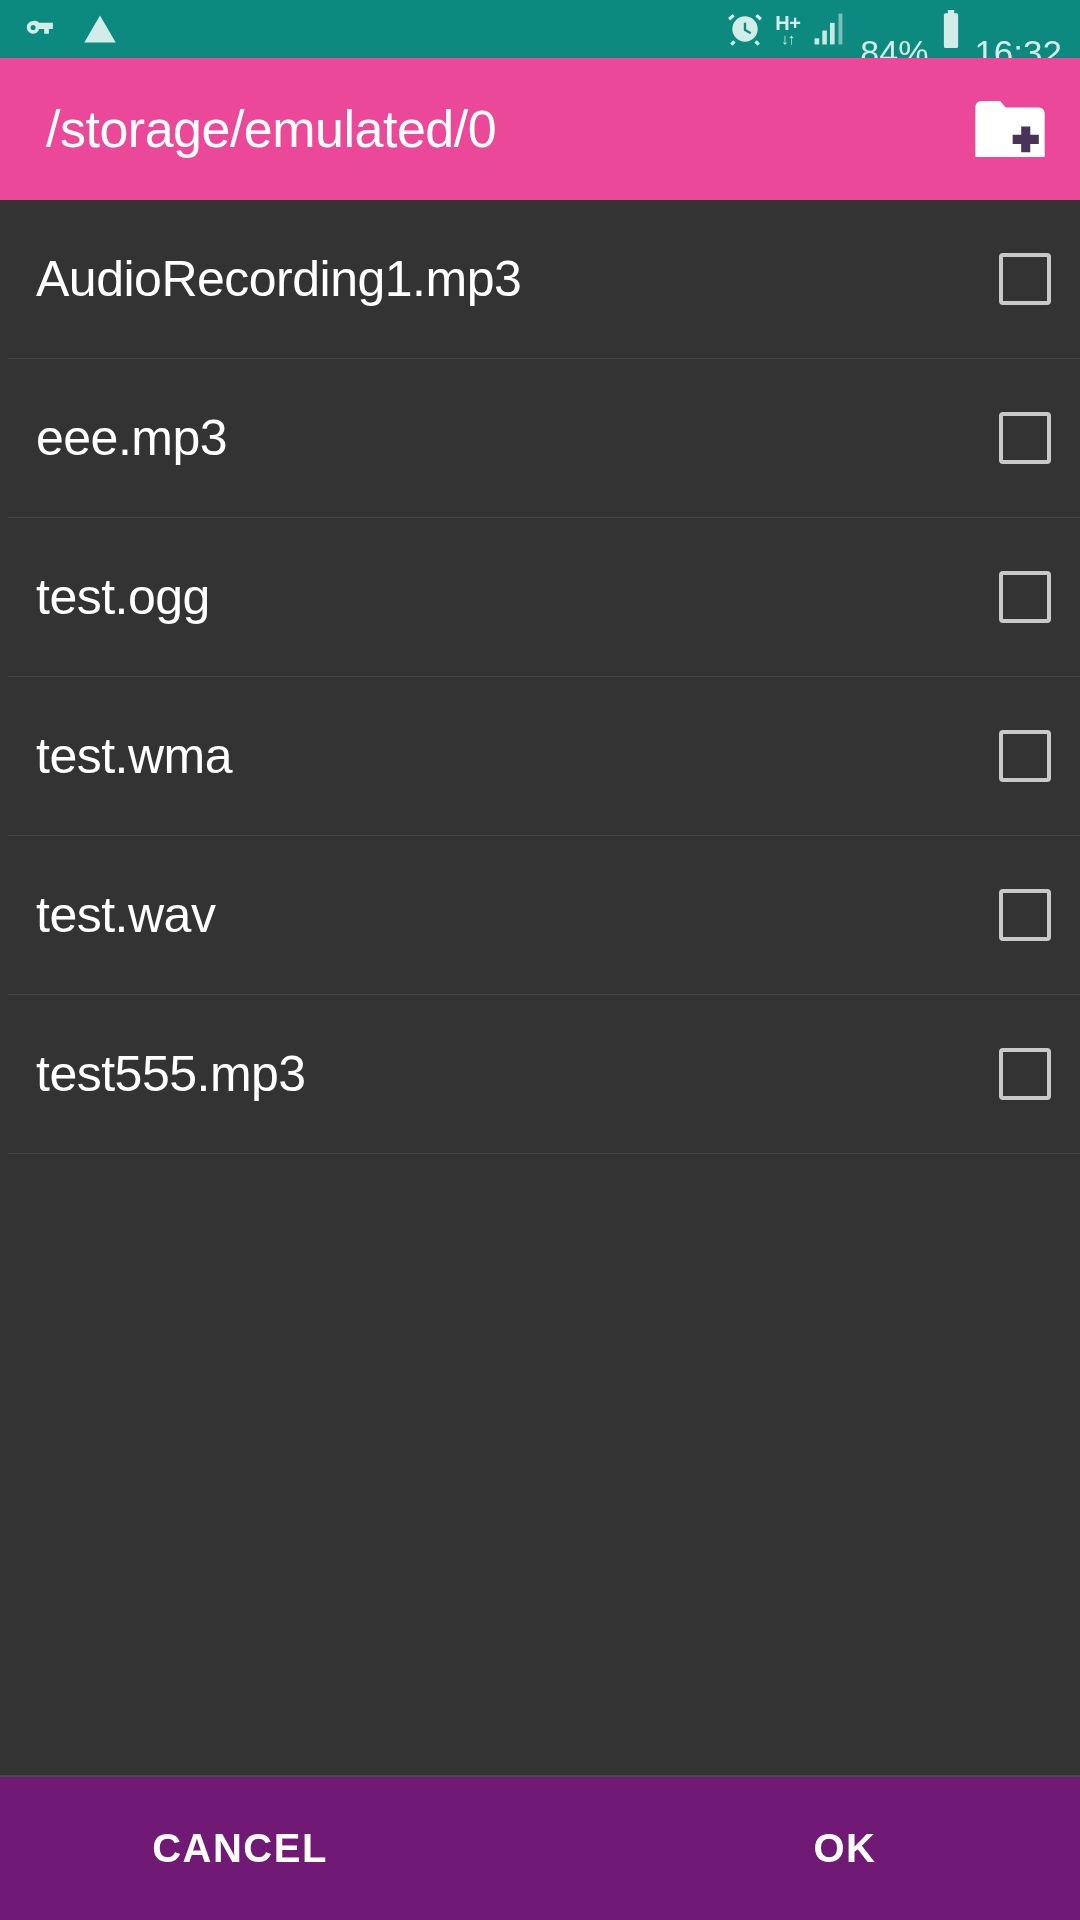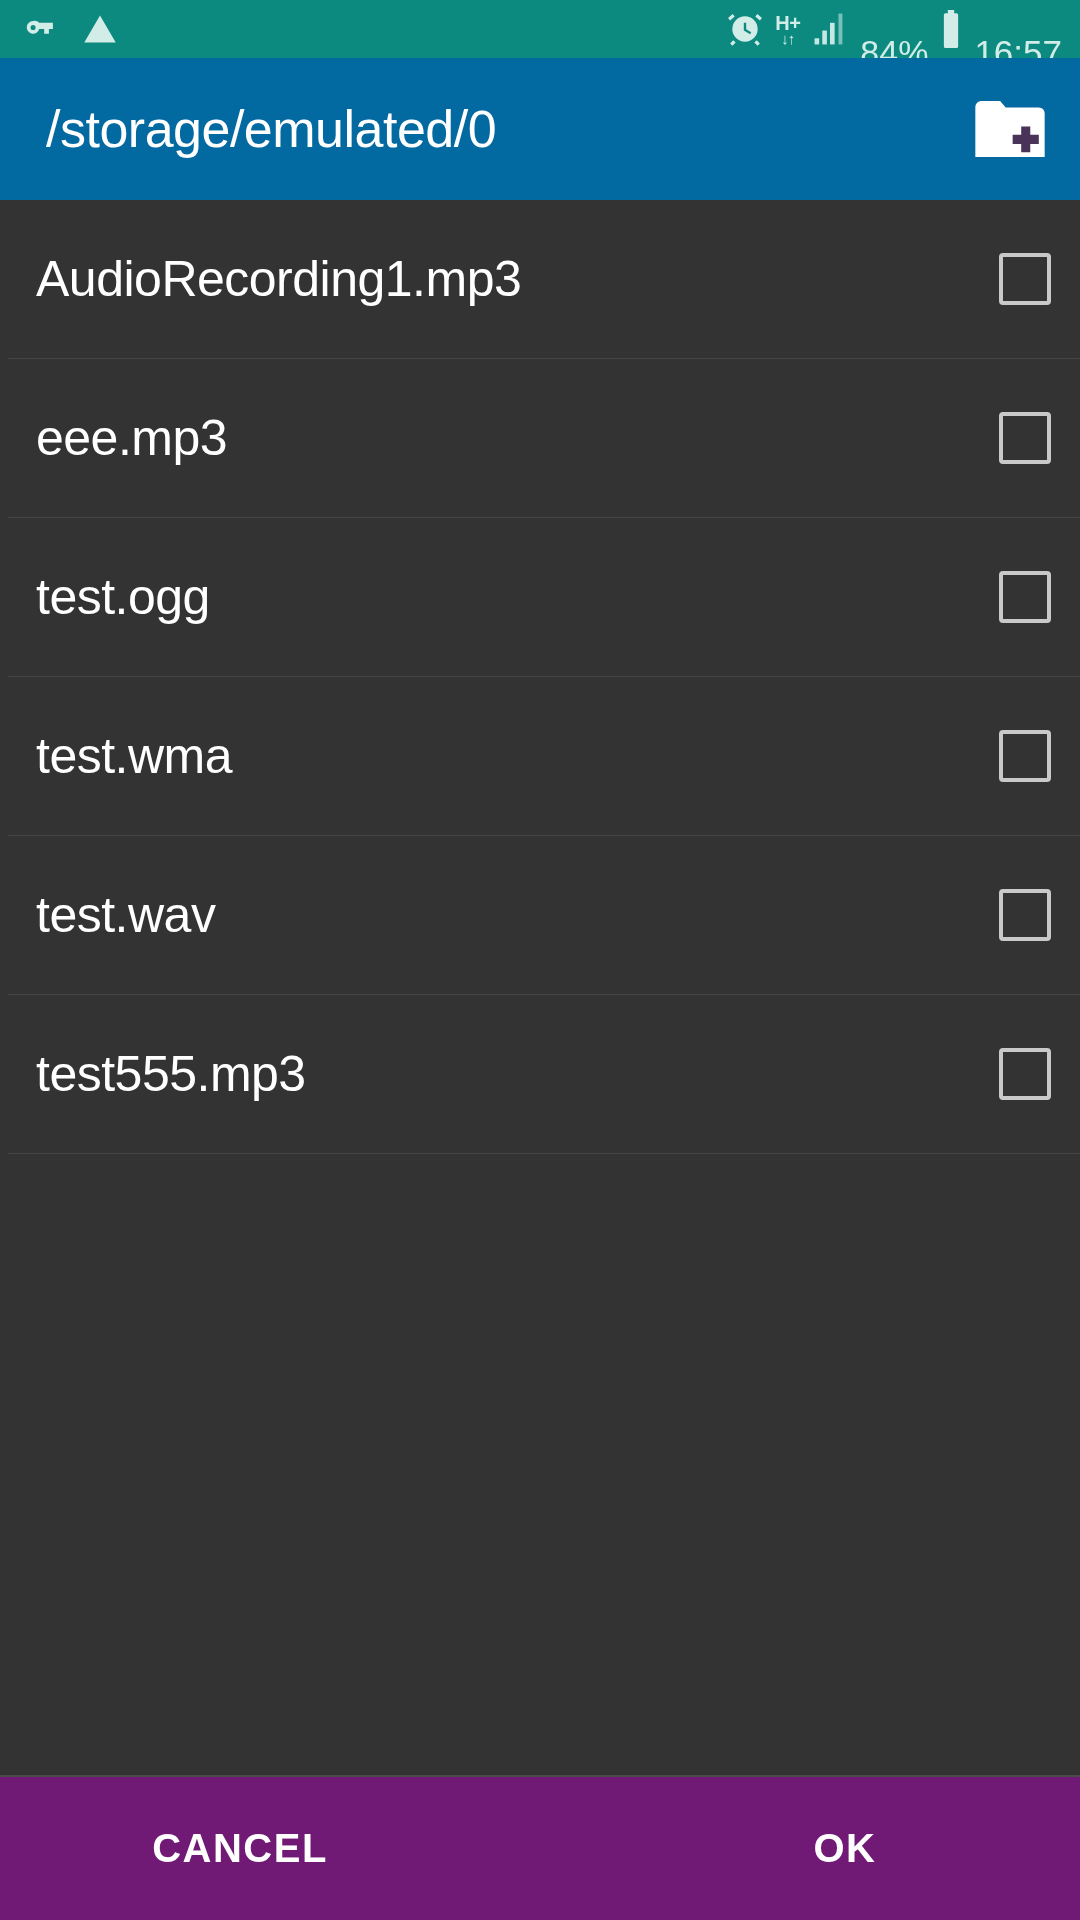--- a/index.html
+++ b/index.html
@@ -31,21 +31,21 @@
     display:flex; flex-direction:column; align-items:center;
     justify-content:center; line-height:1;
   }
   .hplus .h{ color:#d2ece8; font-size:20px; font-weight:700; letter-spacing:-.5px; }
   .hplus .arrows{ color:#d2ece8; font-size:15px; font-weight:700; margin-top:-2px; letter-spacing:-1px;}
 
   
   .header{
     position:absolute; top:58px; left:0;
     width:1080px; height:142px;
-    background:#0369a1;
+    background:#ec4899;
     display:flex; align-items:center;
     padding:0 34px 0 46px;
   }
   .header-path{
     color:#ffffff; font-size:52px; font-weight:400;
     letter-spacing:-.5px; white-space:nowrap;
   }
   .header-action{
     margin-left:auto;
     width:72px; height:72px;
@@ -153,21 +153,21 @@
           <path d="M12 7h3v14h-3V7z" opacity=".95"></path>
           <path d="M17.5 1h2.5v20h-2.5V1z" opacity=".55"></path>
         </svg>
       </span>
       <span class="sb-text">84%</span>
       <span class="sb-icon">
         <svg width="24" height="38" viewBox="0 0 14 24" fill="#d2ece8">
           <path d="M5 0h4v2h1.5a1 1 0 0 1 1 1v20a1 1 0 0 1-1 1h-7a1 1 0 0 1-1-1V3a1 1 0 0 1 1-1H5V0z"></path>
         </svg>
       </span>
-      <span class="sb-text sb-clock">16:57</span>
+      <span class="sb-text sb-clock">16:32</span>
     </div>
   </div>
 
   <div class="header">
     <span class="header-path">/storage/emulated/0</span>
     <span class="header-action">
       <svg width="70" height="56" viewBox="0 0 26 21" fill="#ffffff">
         <path d="M2.2 0h7.1l2.1 2.4h12.4a2.2 2.2 0 0 1 2.2 2.2V21H0V2.2A2.2 2.2 0 0 1 2.2 0z"></path>
         <path d="M17.2 9.6h3.4v3.1h3.2v3.4h-3.2v3.1h-3.4v-3.1H14v-3.4h3.2V9.6z" fill="#4a3359"></path>
       </svg>

